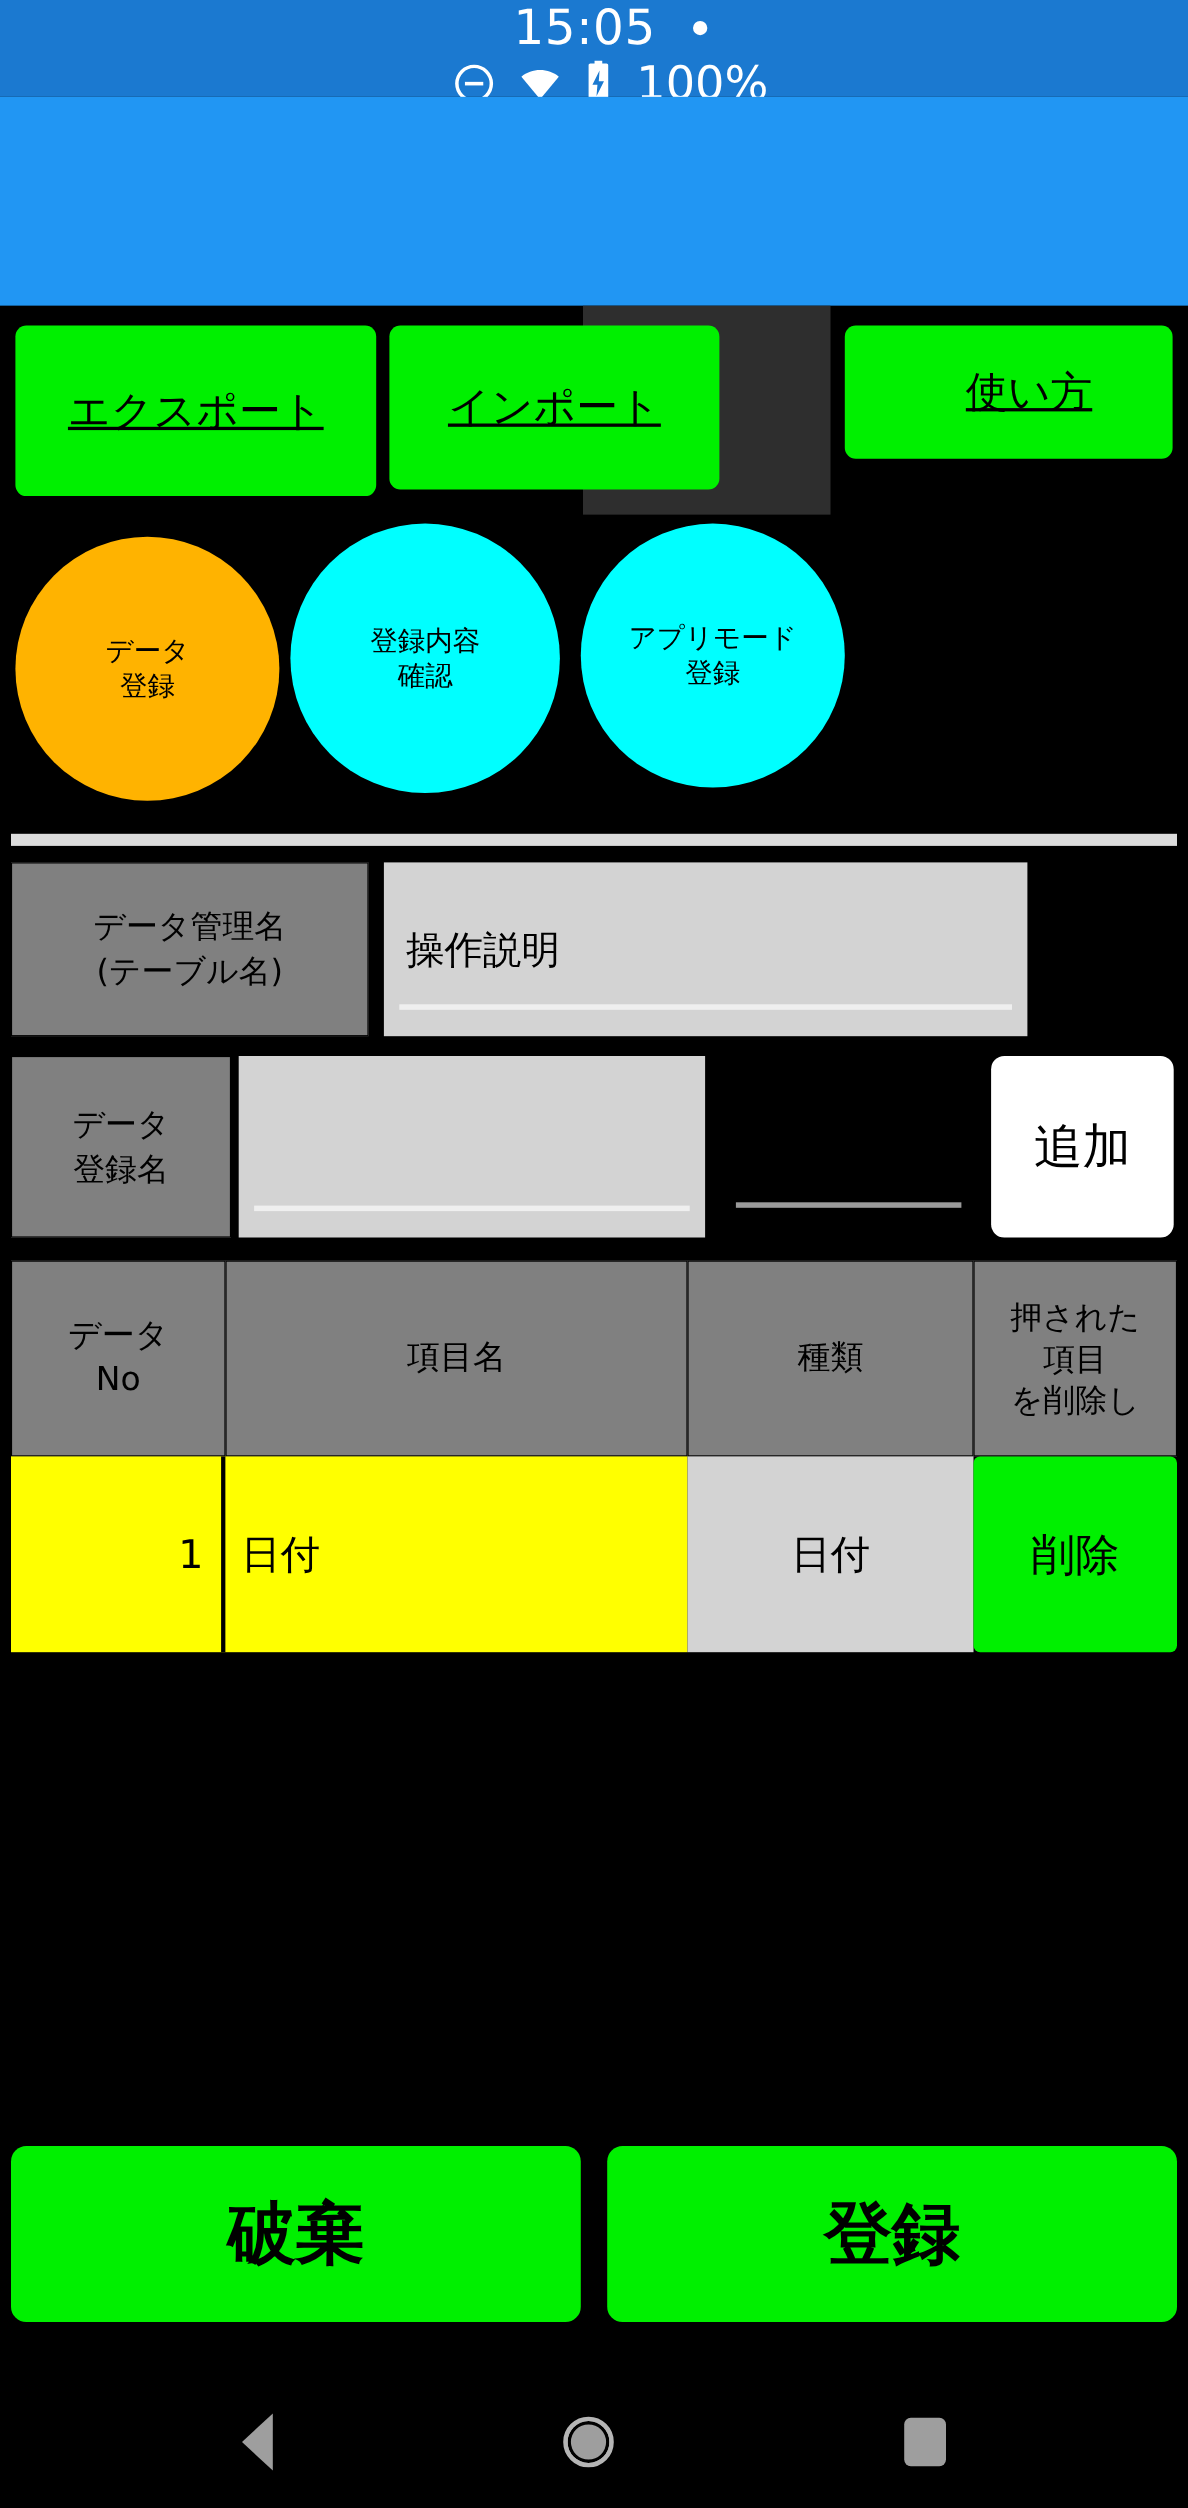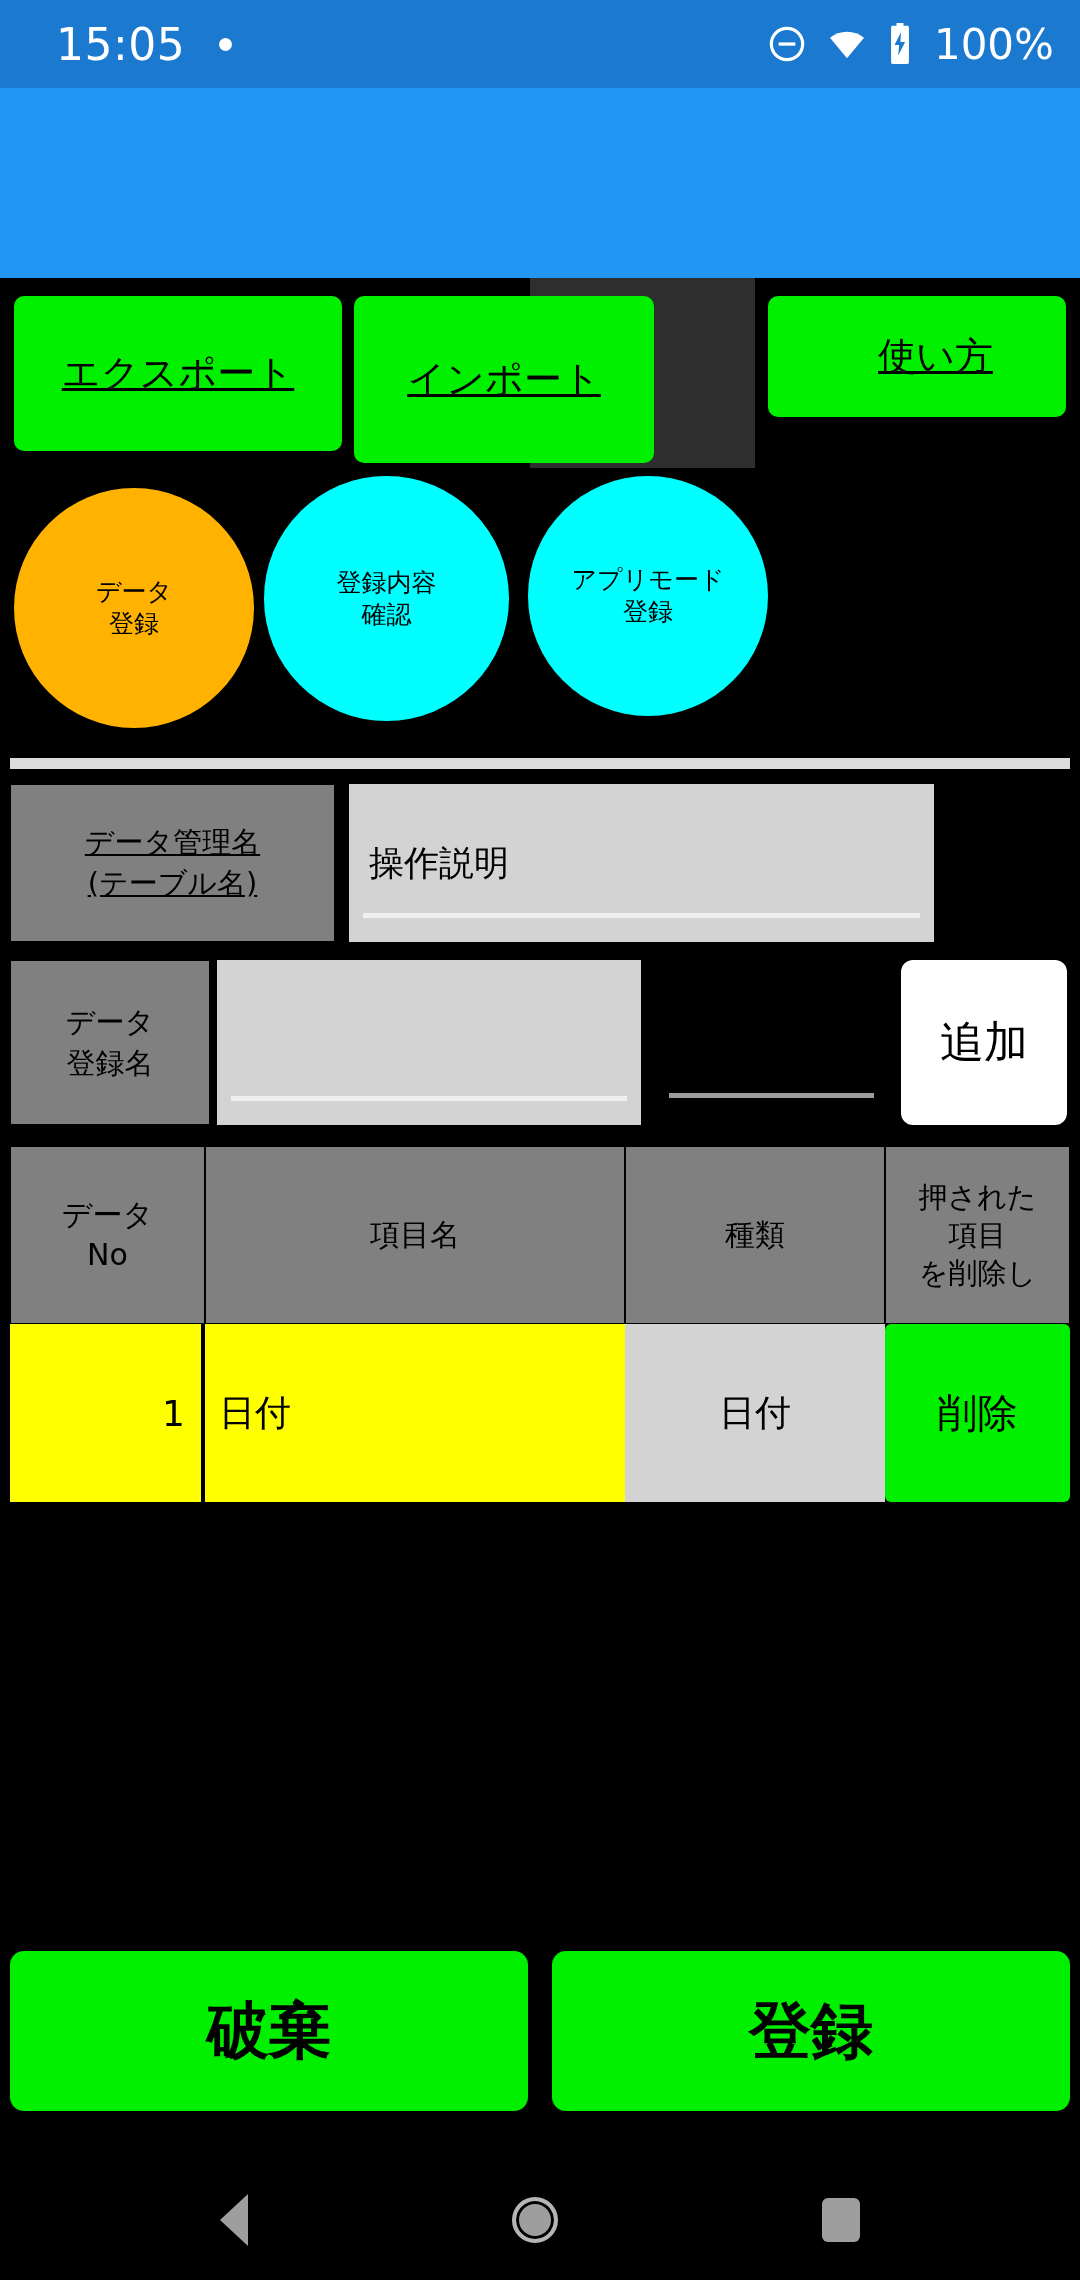--- a/index.html
+++ b/index.html
@@ -10,20 +10,21 @@
     overflow:hidden;
   }
   #screen { position:relative; width:1080px; height:2280px; background:#000; }
 
   
   .statusbar {
     position:absolute; left:0; top:0; width:1080px; height:88px;
     background:#1b79d0; color:#fff;
     display:flex; align-items:center; justify-content:space-between;
     padding:0 26px 0 56px;
+    flex-direction:column;
   }
   .sb-left { display:flex; align-items:center; gap:34px; }
   .sb-clock { font-size:44px; font-weight:500; letter-spacing:0.5px; }
   .sb-dot { width:13px; height:13px; border-radius:50%; background:#fff; display:block; }
   .sb-right { display:flex; align-items:center; gap:19px; }
   .sb-battpct { font-size:42px; font-weight:500; margin-left:2px; }
   .ic { display:block; }
 
   
   .appbar {
@@ -42,21 +43,21 @@
   }
   .gbtn {
     position:absolute;
     background:#00f000; border-radius:10px;
     display:flex; align-items:center; justify-content:center;
     color:#000; font-size:38px; font-weight:400;
     white-space:nowrap;
     text-decoration:underline;
   }
   #btn-export { left:14px; top:18px; width:328px; height:155px; }
-  #btn-import { left:354px; top:18px; width:300px; height:167px; }
+  #btn-import { left:354px; top:18px; width:300px; height:149px; }
   #btn-howto  { left:768px; top:18px; width:298px; height:121px;padding-left:37px; }
 
   
   .circlerow {
     position:absolute; left:0; top:468px; width:1080px; height:290px;
     background:#000;
   }
   .circ {
     position:absolute; border-radius:50%;
     display:flex; flex-direction:column; align-items:center; justify-content:center;
@@ -86,21 +87,21 @@
     padding-left:20px; font-size:35px; color:#000;
   }
   .field .underline {
     position:absolute; left:14px; right:14px; bottom:24px;
     height:5px; background:#efefef;
   }
   .field.dark { background:#000; }
   .field.dark .underline { background:#9a9a9a; height:5px; bottom:27px; }
 
   #row-table { top:784px; height:158px; }
-  #row-table .lbl   { position:absolute; left:10px; top:0; width:325px; height:158px;text-decoration:underline; }
+  #row-table .lbl   { position:absolute; left:10px; top:0; width:325px; height:158px; }
   #row-table .field { position:absolute; left:349px; top:0; width:585px; height:158px;padding-left:20px; }
 
   #row-regname { top:952px; height:180px; }
   #row-regname .lbl       { position:absolute; left:10px; top:8px; width:200px; height:165px; }
   #row-regname .field.lt  { position:absolute; left:217px; top:8px; width:424px; height:165px; }
   #row-regname .field.dark{ position:absolute; left:655px; top:8px; width:233px; height:165px; }
   #btn-add {
     position:absolute; left:901px; top:8px; width:166px; height:165px;
     background:#ffffff; border-radius:12px;
     display:flex; align-items:center; justify-content:center;

